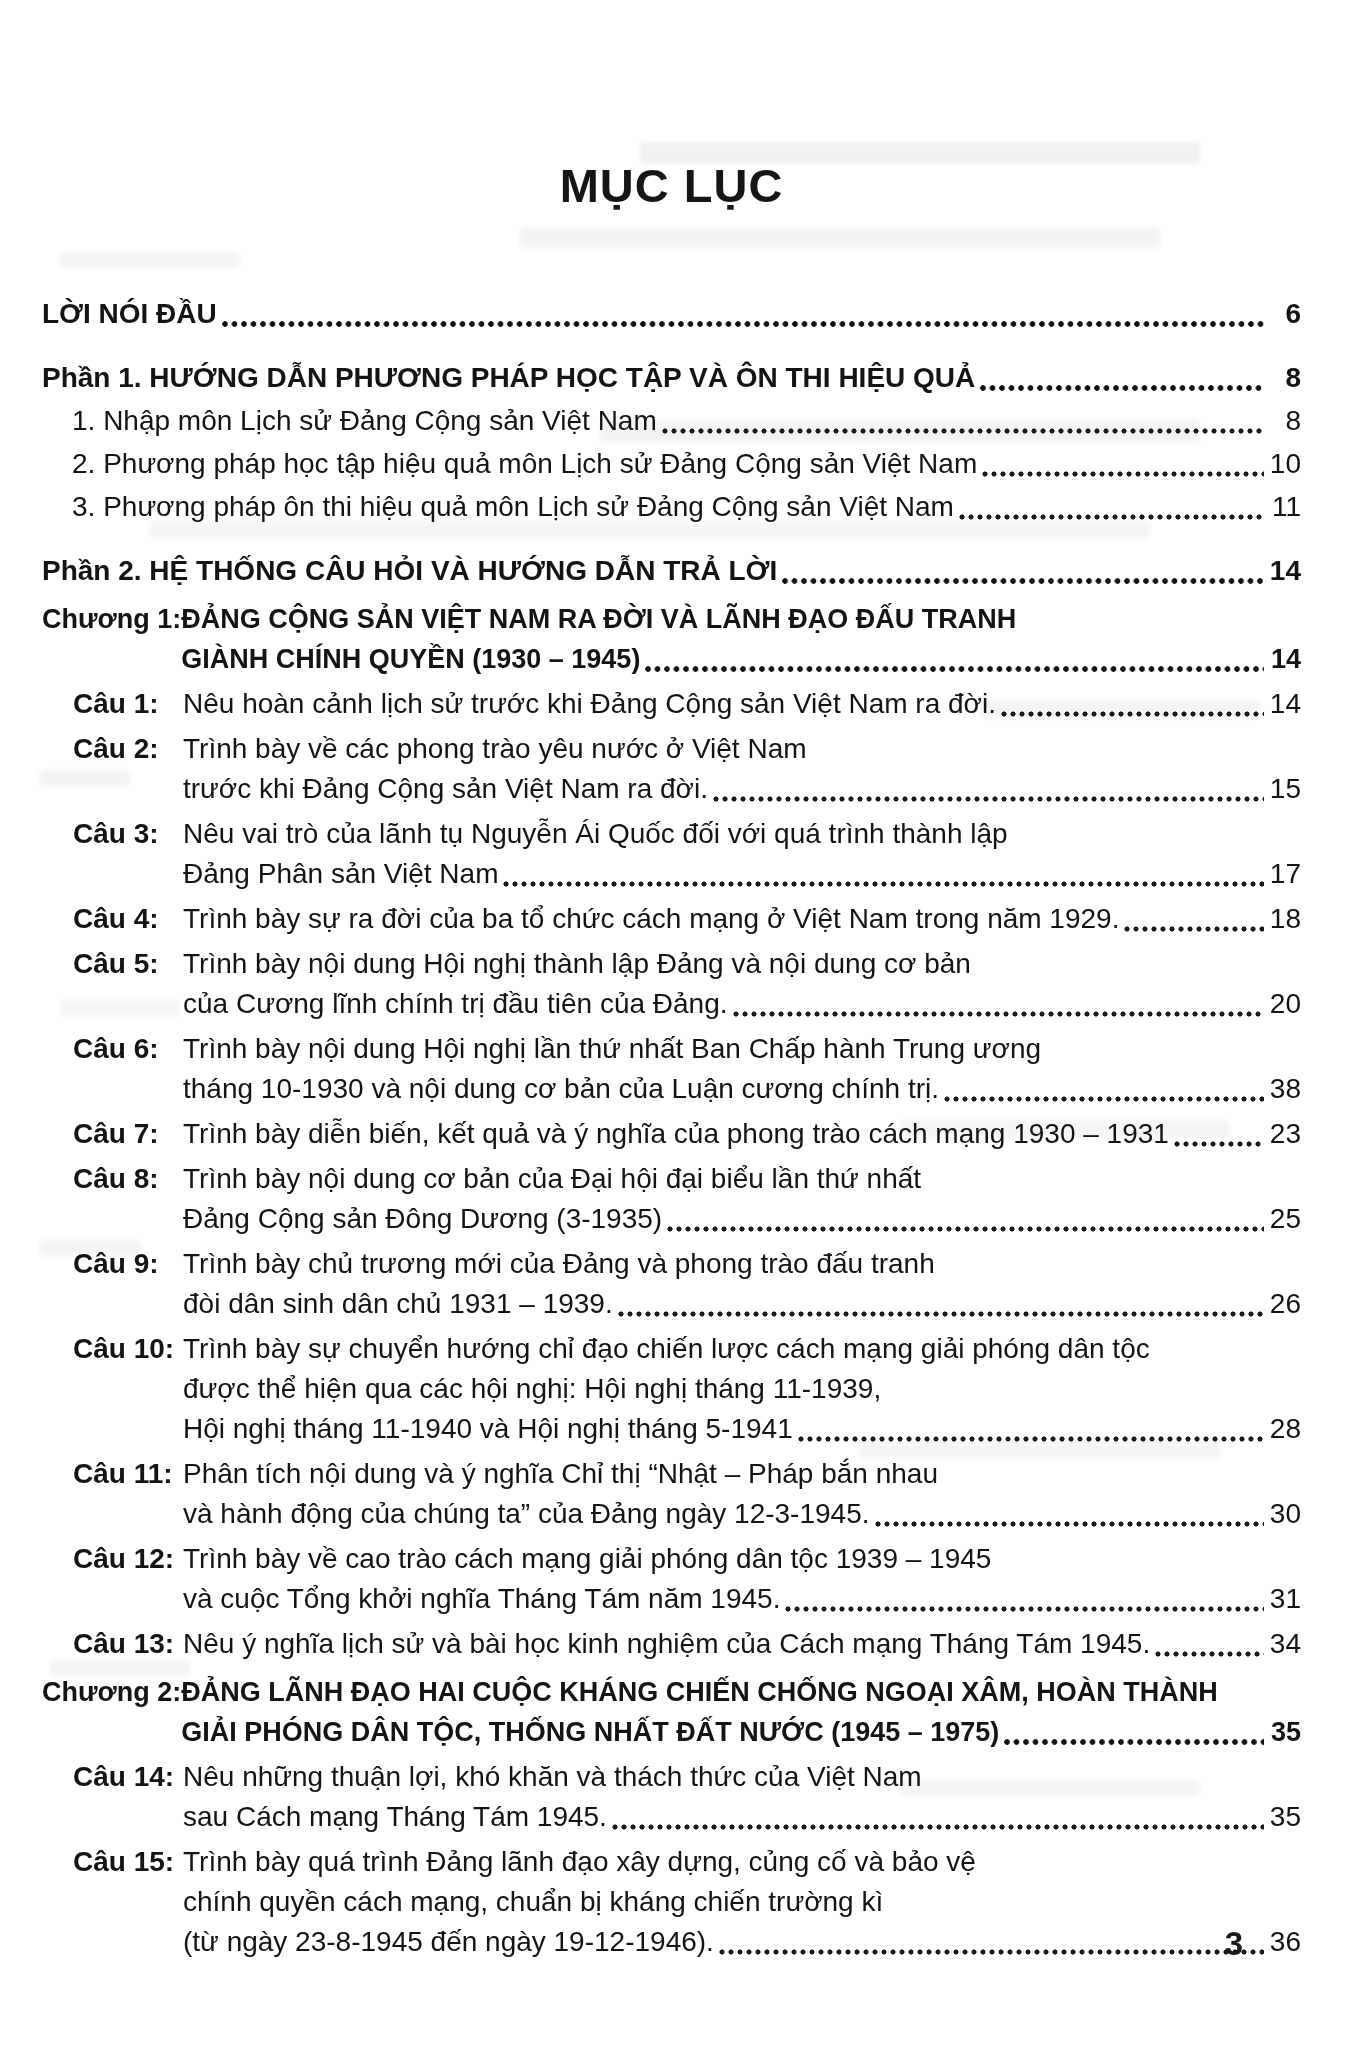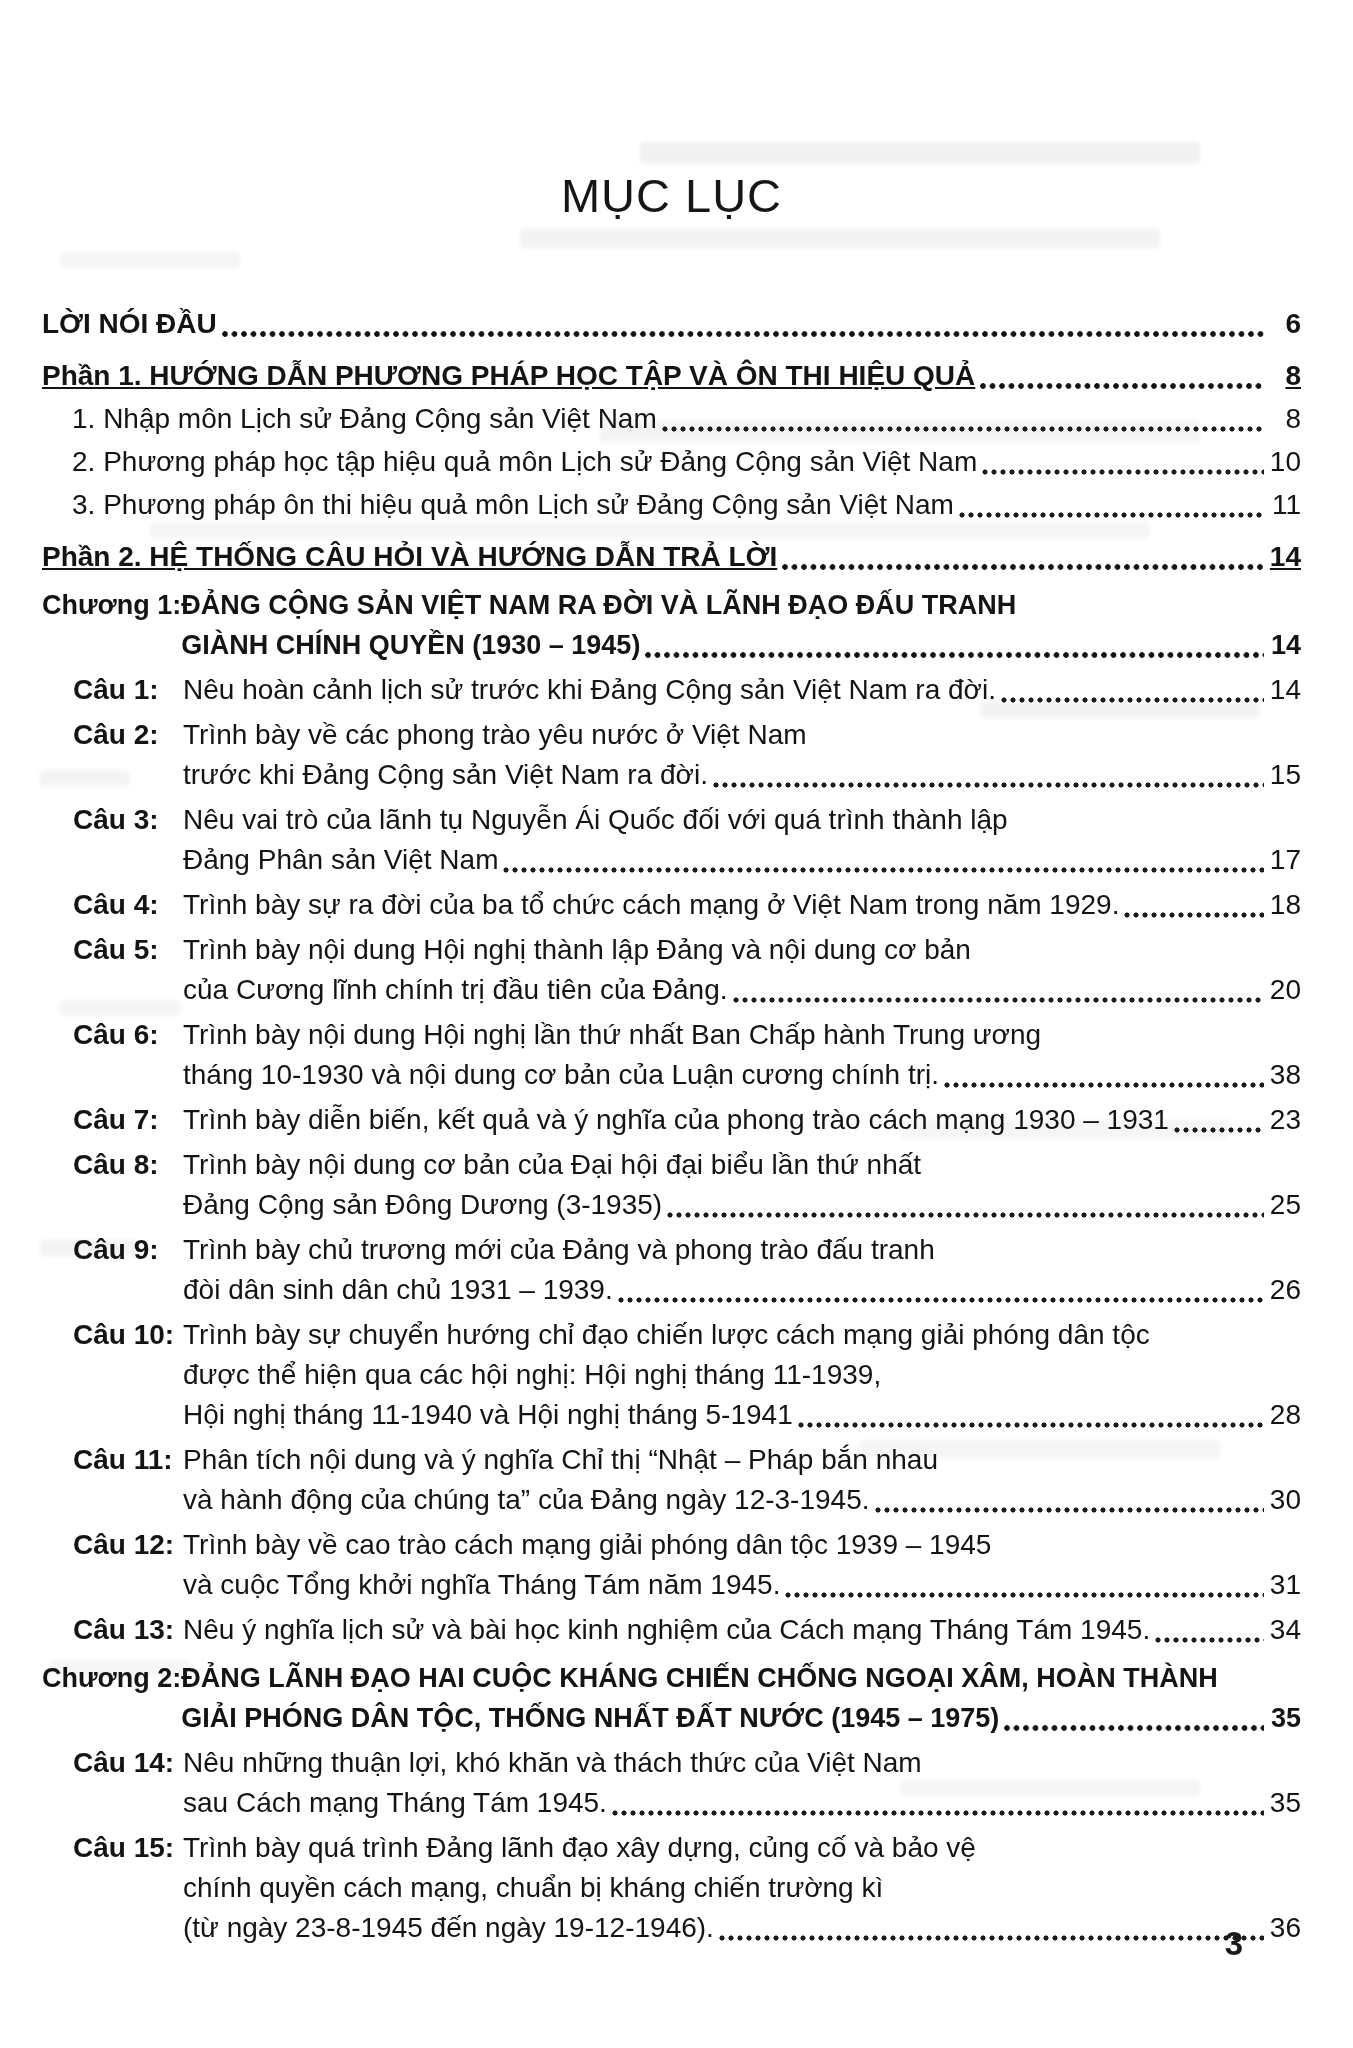--- a/index.html
+++ b/index.html
@@ -15,44 +15,44 @@
   }
   .page {
     position: absolute; inset: 0;
     padding: 158px 52px 0 42px;
     box-sizing: border-box;
     z-index: 1;
   }
   .title {
     text-align: center;
     font-size: 47px;
-    font-weight: 400;
+    font-weight: 700;
     letter-spacing: 1px;
     line-height: 52px;
-    margin: 12px 0 82px 0;
+    margin: 2px 0 82px 0;
     color: #161616;
   }
   .toc { font-size: 28px; }
   .row { display: flex; align-items: flex-start; }
   .label { flex: 0 0 auto; line-height: 40px; white-space: nowrap; }
   .content { flex: 1 1 auto; min-width: 0; }
   .line { line-height: 40px; white-space: nowrap; }
   .lastline { display: flex; }
   .txt { flex: 0 1 auto; white-space: nowrap; }
   .leader { flex: 1 1 auto; position: relative; min-width: 14px; margin: 0 5px 0 3px; }
   .leader::after {
     content: "";
     position: absolute; left: 2px; right: 0; bottom: 7px; height: 6px;
     background: radial-gradient(circle at 3px 3px, #1b1b1b 2.2px, rgba(0,0,0,0) 2.9px) repeat-x;
     background-size: 9px 6px;
   }
   .pg { flex: 0 0 auto; min-width: 32px; text-align: right; line-height: 40px; }
 
   .e-front { font-weight: 700; }
-  .e-part  { font-weight: 700; margin-top: 12px; text-decoration: underline; }
+  .e-part  { font-weight: 700; margin-top: 24px; }
   .e-part .leader::after, .e-front .leader::after, .e-chapter .leader::after {
     background: radial-gradient(circle at 3px 3px, #121212 2.5px, rgba(0,0,0,0) 3.1px) repeat-x;
     background-size: 9.5px 6px;
   }
   .e-item { padding-left: 30px; margin-top: 3px; }
   .e-chapter { font-weight: 700; font-size: 27px; margin-top: 8px; }
   .e-chapter .label { flex: 0 0 112px; }
   .e-question { margin-top: 5px; padding-left: 31px; }
   .e-question .label { flex: 0 0 110px; font-weight: 700; }
 

